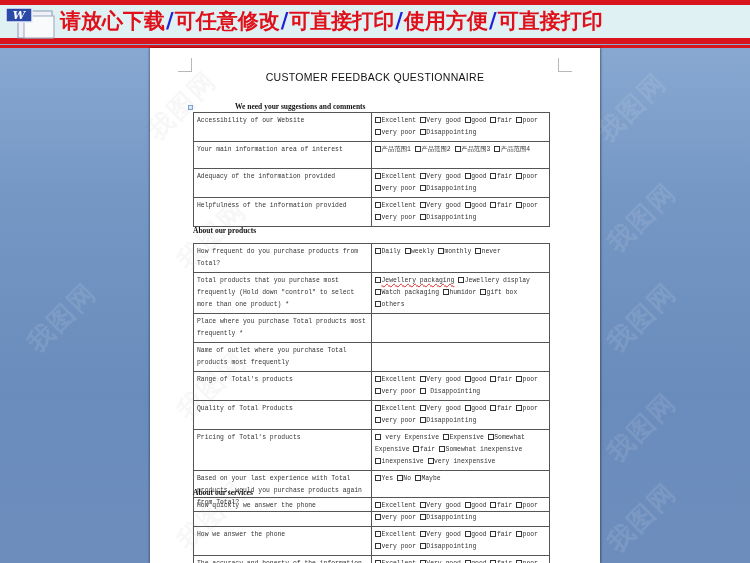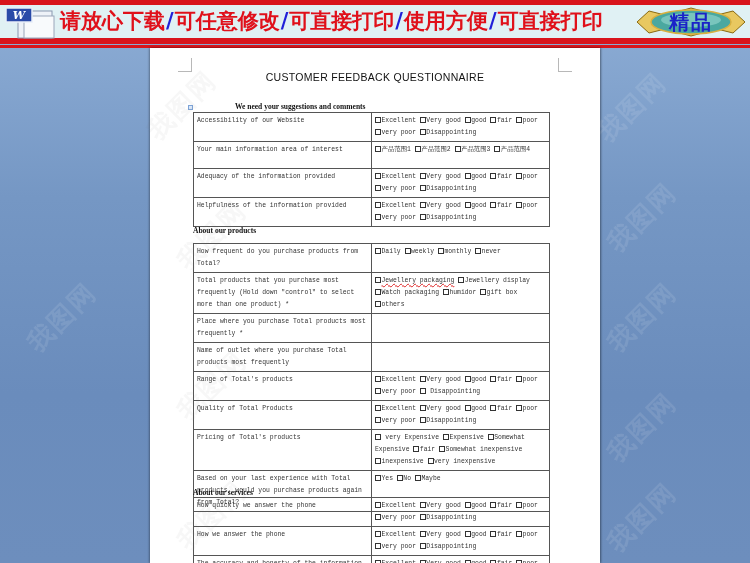--- a/index.html
+++ b/index.html
@@ -83,28 +83,20 @@
 <div class="banner">
   <svg class="word-icon" viewBox="0 0 52 33">
     <rect x="14" y="4" width="34" height="27" fill="#eef2f8" stroke="#8a98b0" stroke-width="1"></rect>
     <rect x="20" y="9" width="30" height="22" fill="#f8fafc" stroke="#9aa6ba" stroke-width="1"></rect>
     <rect x="2" y="1" width="26" height="14" fill="#2a4aa8" stroke="#e8eef8" stroke-width="1.5"></rect>
     <text x="15" y="12" font-family="DejaVu Serif, serif" font-size="11" font-weight="bold" font-style="italic" fill="#ffffff" text-anchor="middle">W</text>
   </svg>
   <div class="banner-text">
     <span>请放心下载</span><span class="sep">/</span><span>可任意修改</span><span class="sep">/</span><span>可直接打印</span><span class="sep">/</span><span>使用方便</span><span class="sep">/</span><span>可直接打印</span>
   </div>
-  <div class="badge">
-    <svg width="112" height="30" viewBox="0 0 112 30">
-      <polygon points="2,15 14,4 30,8 56,1 82,8 98,4 110,15 98,26 82,22 56,29 30,22 14,26" fill="#e8c860" stroke="#8a6a10" stroke-width="1"></polygon>
-      <ellipse cx="56" cy="15" rx="40" ry="12" fill="#4aa8a0" stroke="#d8b040" stroke-width="1.5"></ellipse>
-      <ellipse cx="56" cy="13" rx="30" ry="7" fill="#9ad8d0" opacity="0.6"></ellipse>
-    </svg>
-    <div class="badge-label">精品</div>
-  </div>
 </div>
 
 <div class="wm" style="left:590px; top:90px;">我图网</div>
 <div class="wm" style="left:600px; top:200px;">我图网</div>
 <div class="wm" style="left:600px; top:300px;">我图网</div>
 <div class="wm" style="left:600px; top:410px;">我图网</div>
 <div class="wm" style="left:600px; top:500px;">我图网</div>
 <div class="wm" style="left:20px; top:300px;">我图网</div>
 
 <div class="page">

